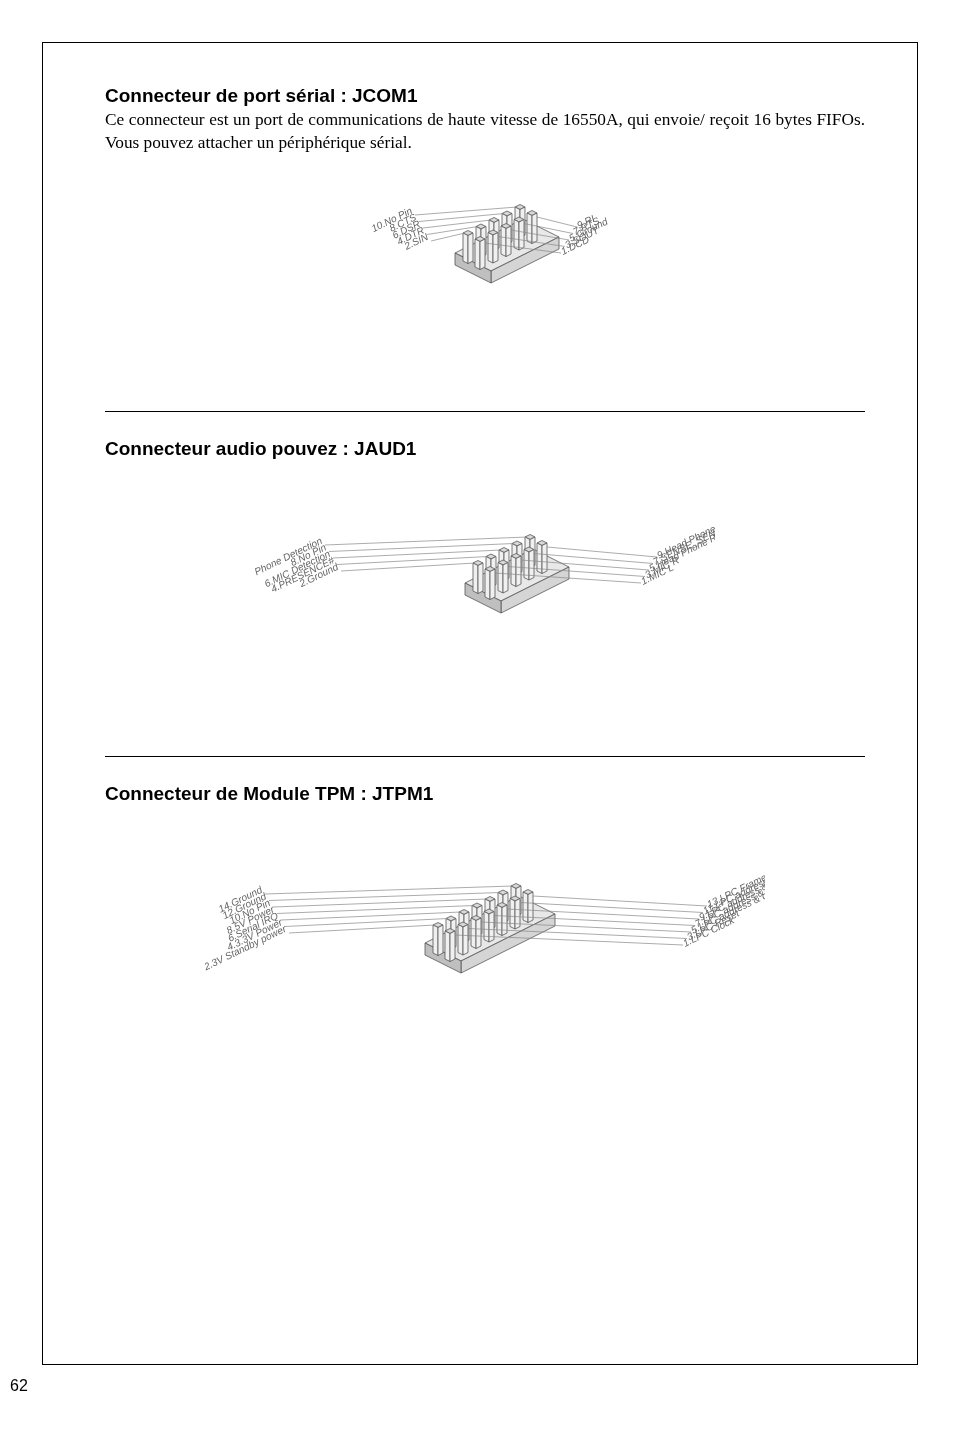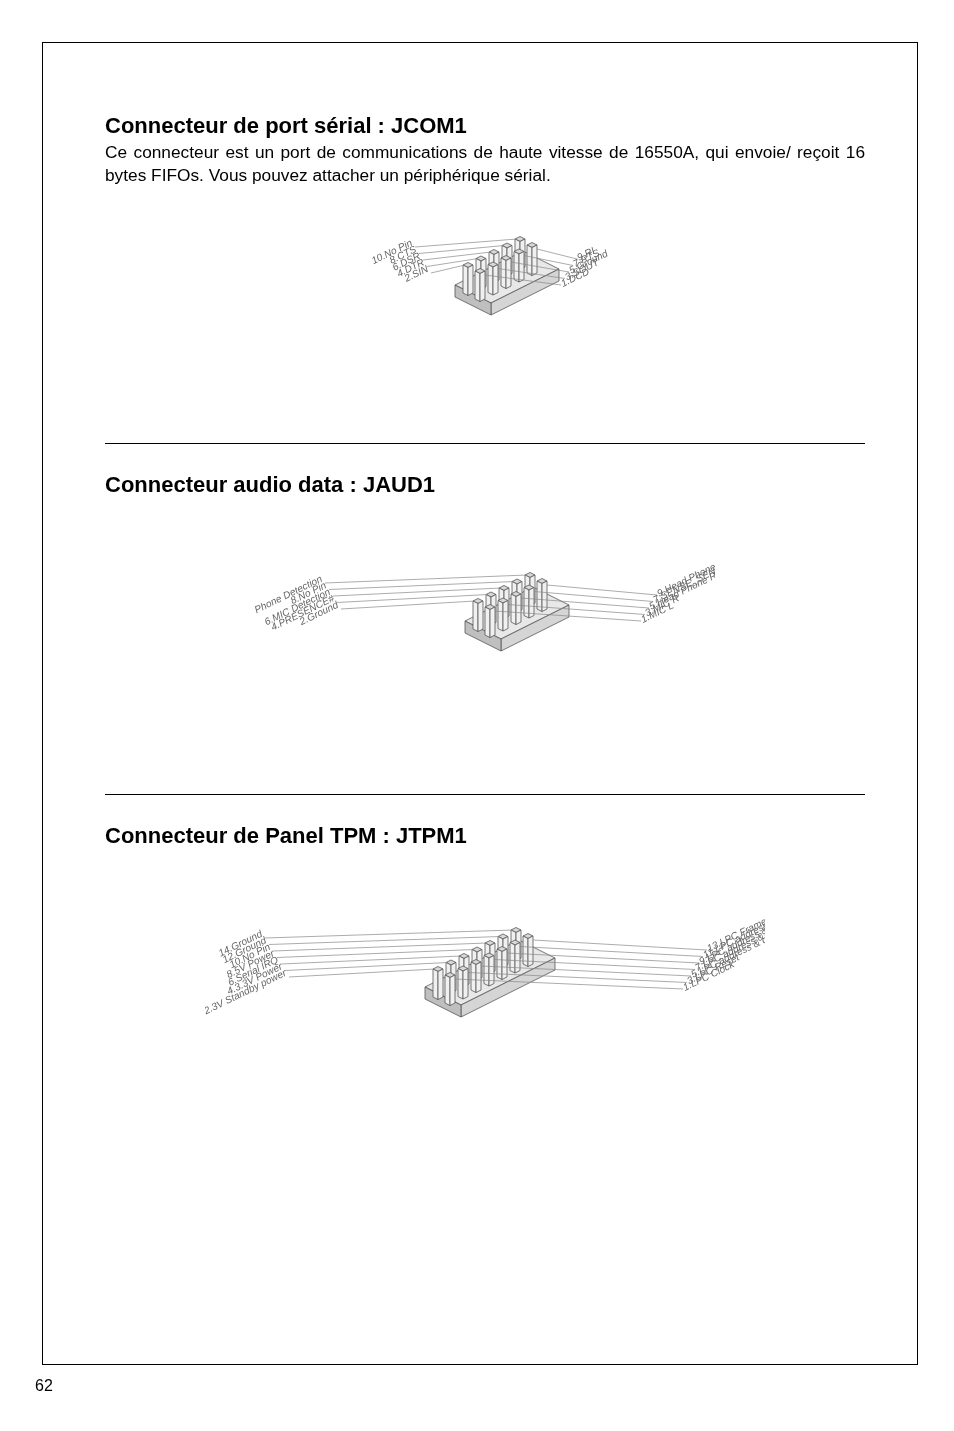--- a/index.html
+++ b/index.html
@@ -15,47 +15,47 @@
     top: 42px;
     left: 42px;
     right: 36px;
     bottom: 66px;
     border: 1px solid #000;
     padding: 42px 52px 20px 62px;
   }
   .section { margin-bottom: 6px; }
   .sec-title {
     font-weight: bold;
-    font-size: 22px;
+    font-size: 19px;
     color: #000;
     margin-bottom: 2px;
-    margin-top: 28px;
   }
   .sec-body {
     font-size: 17.3px;
     color: #000;
     line-height: 1.32;
     text-align: justify;
+    font-family: Liberation Serif, serif;
   }
   .sec-body sup { font-size: 10px; }
   .divider {
     border: none;
     border-top: 1px solid #000;
     margin: 38px 0 26px 0;
   }
   .diagram {
     display: flex;
     justify-content: center;
     margin-top: 28px;
     margin-bottom: 10px;
   }
   .page-num {
     position: absolute;
     bottom: 36px;
-    left: 35px;
+    left: 10px;
     font-size: 16px;
     color: #000;
   }
   
   .dlabel {
     font-family: Arial, sans-serif;
     font-style: italic;
     font-size: 10px;
     fill: #666;
   }
@@ -144,21 +144,21 @@
             <line class="dline" x1="150" y1="60" x2="226" y2="70"></line>
             <text class="dlabel" x="228" y="72" transform="rotate(-26 228 72)" text-anchor="start">1.DCD</text>
           </g>
       </svg>
     </div>
   </div>
 
   <hr class="divider">
 
   <div class="section">
-    <div class="sec-title">Connecteur audio data : JAUD1</div>
+    <div class="sec-title">Connecteur audio pouvez : JAUD1</div>
     <div class="diagram">
       <svg width="460" height="230" viewBox="0 0 460 230">
         <g transform="translate(210,95)">
           <polygon class="base-top" points="0,0 68,-34 104,-16 36,18"></polygon>
           <polygon class="base-front" points="36,18 104,-16 104,-4 36,30"></polygon>
           <polygon class="base-left" points="0,0 36,18 36,30 0,12"></polygon>
         </g>
         <g id="jaud-pins">
             <polygon class="pin-top" points="218,75 223,72.5 228,75 223,77.5"></polygon>
             <polygon class="pin-body" points="218,75 223,77.5 223,105.5 218,103"></polygon>
@@ -215,21 +215,21 @@
             <line class="dline" x1="240" y1="85" x2="386" y2="95"></line>
             <text class="dlabel" x="388" y="97" transform="rotate(-26 388 97)" text-anchor="start">1.MIC L</text>
           </g>
       </svg>
     </div>
   </div>
 
   <hr class="divider">
 
   <div class="section">
-    <div class="sec-title">Connecteur de Panel TPM : JTPM1</div>
+    <div class="sec-title">Connecteur de Module TPM : JTPM1</div>
     <div class="diagram">
       <svg width="560" height="280" viewBox="0 0 560 280">
         <g transform="translate(220,110)">
           <polygon class="base-top" points="0,0 94,-47 130,-29 36,18"></polygon>
           <polygon class="base-front" points="36,18 130,-29 130,-17 36,30"></polygon>
           <polygon class="base-left" points="0,0 36,18 36,30 0,12"></polygon>
         </g>
         <g id="jtpm-pins">
             <polygon class="pin-top" points="228,92 233,89.5 238,92 233,94.5"></polygon>
             <polygon class="pin-body" points="228,92 233,94.5 233,122.5 228,120"></polygon>

